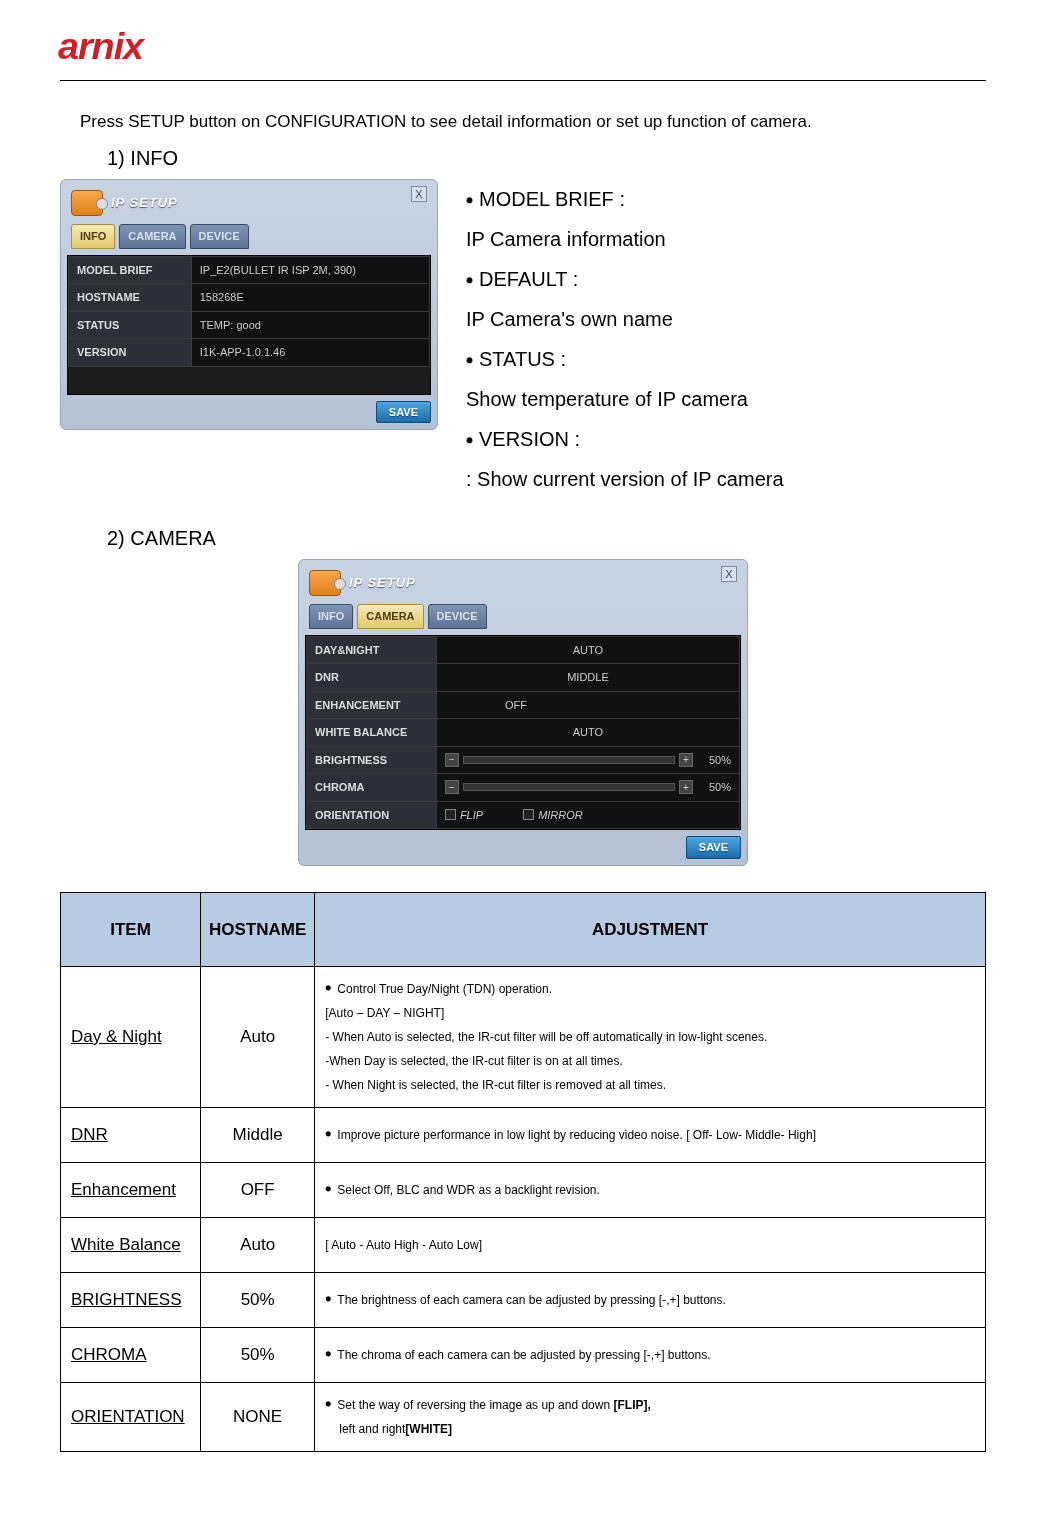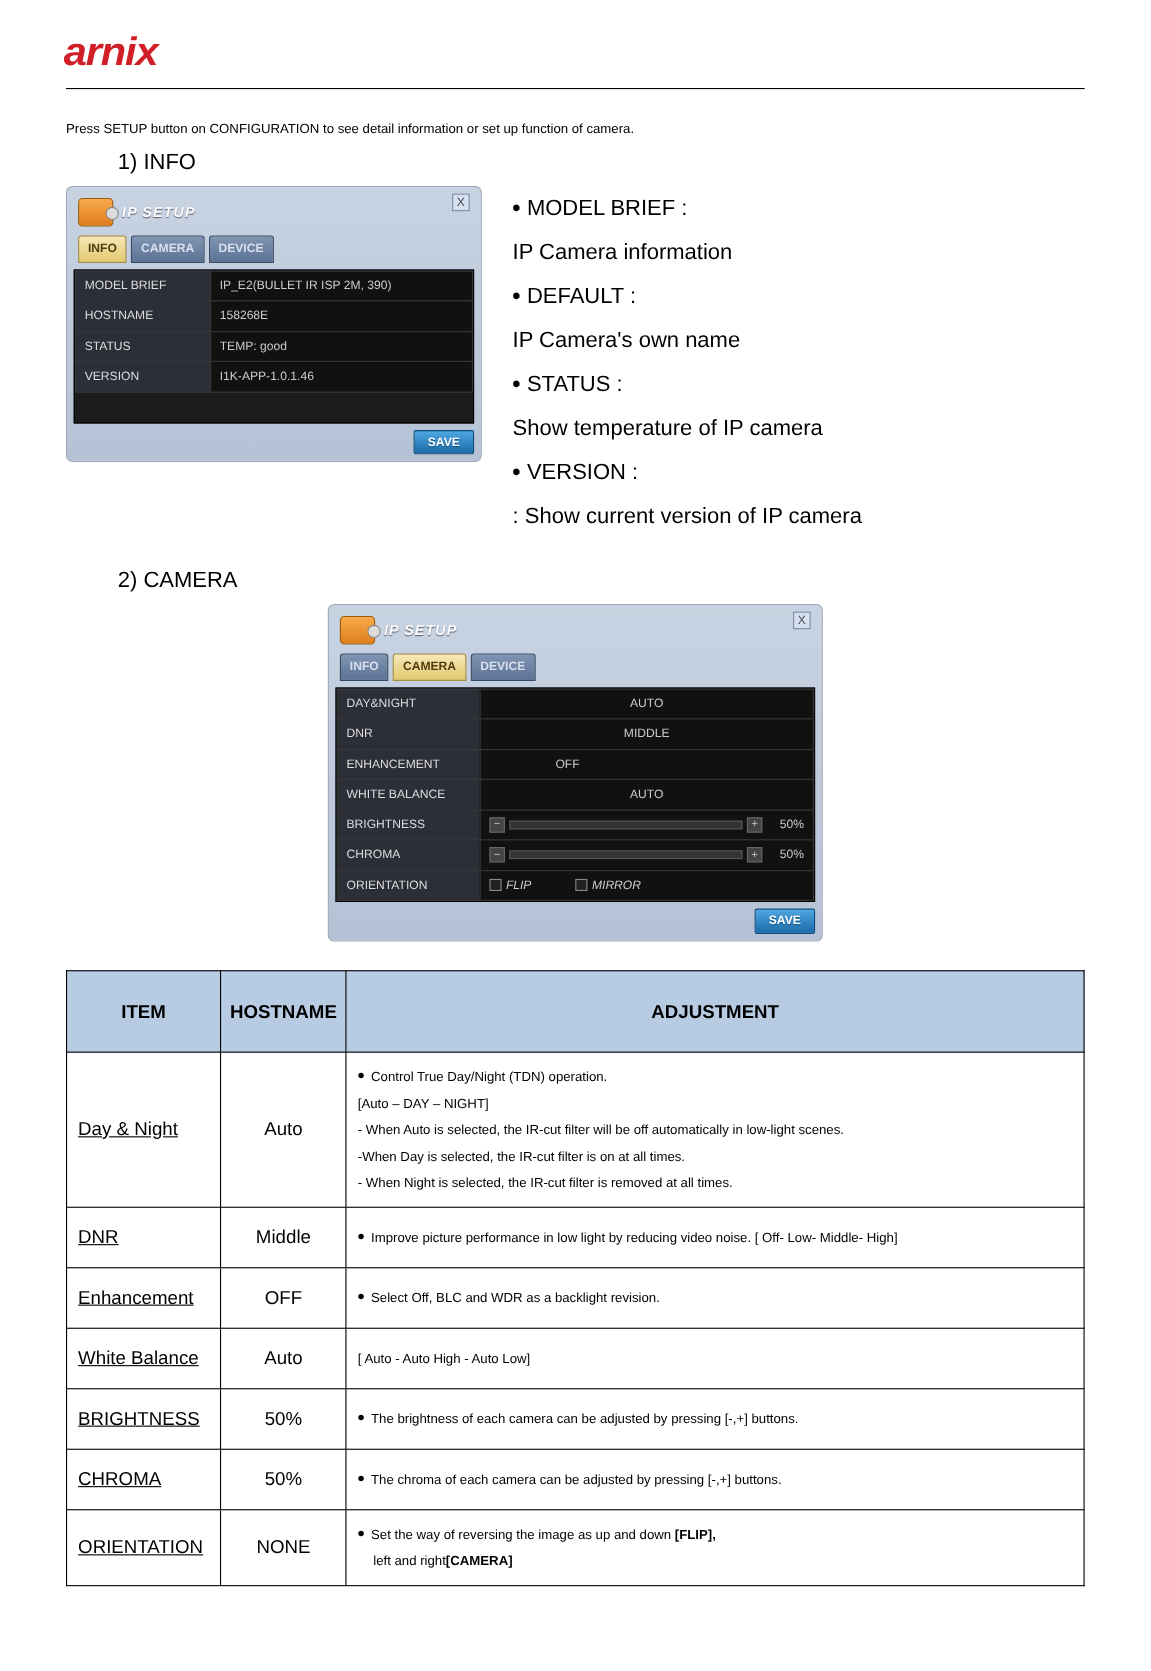--- a/index.html
+++ b/index.html
@@ -19,21 +19,21 @@
   .logo-text {
     font-weight: bold;
     font-size: 36px;
     color: #d01f27;
     font-style: italic;
     letter-spacing: -1px;
     display: inline-block;
     transform: scaleX(1.05);
   }
   hr.header-rule { border: none; border-top: 1.5px solid #000; margin: 6px 0 24px 0; }
-  .intro { font-size: 12px; line-height: 2; margin-bottom: 4px; }
+  .intro { font-size: 17px; line-height: 2; margin-bottom: 4px; margin-left: 20px; }
   .list-indent { margin-left: 47px; font-size: 20px; margin-bottom: 6px;}
   .section-row { display: flex; align-items: flex-start; gap: 28px; margin-bottom: 24px; }
 
   
   .ip-setup-panel {
     width: 378px;
     background: linear-gradient(#c8d3e2,#b5c2d6);
     border: 1px solid #9aa5b5;
     border-radius: 6px;
     padding: 6px;
@@ -74,21 +74,21 @@
   .tab.active {
     background: linear-gradient(#f7e9b8,#e2c86f);
     color:#4d3d10; border-color:#a98f3c;
   }
   .panel-body {
     background:#1c1c1c; border:1px solid #000; min-height:140px;
     color:#ddd; font-size:11px;
   }
   .panel-table { width:100%; border-collapse:collapse; }
   .panel-table td { border:1px solid #3a3a3a; padding:5px 8px; }
-  .panel-table td:first-child { background:#2c2e38; width:34%; color:#ddd; font-weight:normal;}
+  .panel-table td:first-child { background:#2c2e38; width:34%; color:#ddd; font-weight:bold;}
   .panel-table td:last-child { background:#111; color:#ccc; }
   .save-btn {
     display:inline-block; float:right; margin-top:6px;
     background:linear-gradient(#4fa6e0,#1b6ca8); color:#fff;
     font-size:11px; font-weight:bold; padding:2px 12px;
     border:1px solid #0b4d7b; border-radius:2px;
     text-shadow:0 1px 1px #0b4d7b;
   }
   .clearfix::after { content:""; display:block; clear:both; }
 
@@ -319,16 +319,16 @@
         <td class="sm"><span class="adj-bullet"></span>The brightness of each camera can be adjusted by pressing [-,+] buttons. </td>
       </tr>
       <tr>
         <td>CHROMA</td>
         <td>50%</td>
         <td class="sm"><span class="adj-bullet"></span>The chroma of each camera can be adjusted by pressing [-,+] buttons. </td>
       </tr>
       <tr>
         <td>ORIENTATION</td>
         <td>NONE</td>
-        <td class="sm"><span class="adj-bullet"></span>Set the way of reversing the image as up and down <strong>[FLIP],</strong><br><span style="display:inline-block;width:14px;"></span>left and right<strong>[CAMERA]</strong></td>
+        <td class="sm"><span class="adj-bullet"></span>Set the way of reversing the image as up and down <strong>[FLIP],</strong><br><span style="display:inline-block;width:14px;"></span>left and right<strong>[WHITE]</strong></td>
       </tr>
     </tbody>
 </table>
 
 </body></html>

